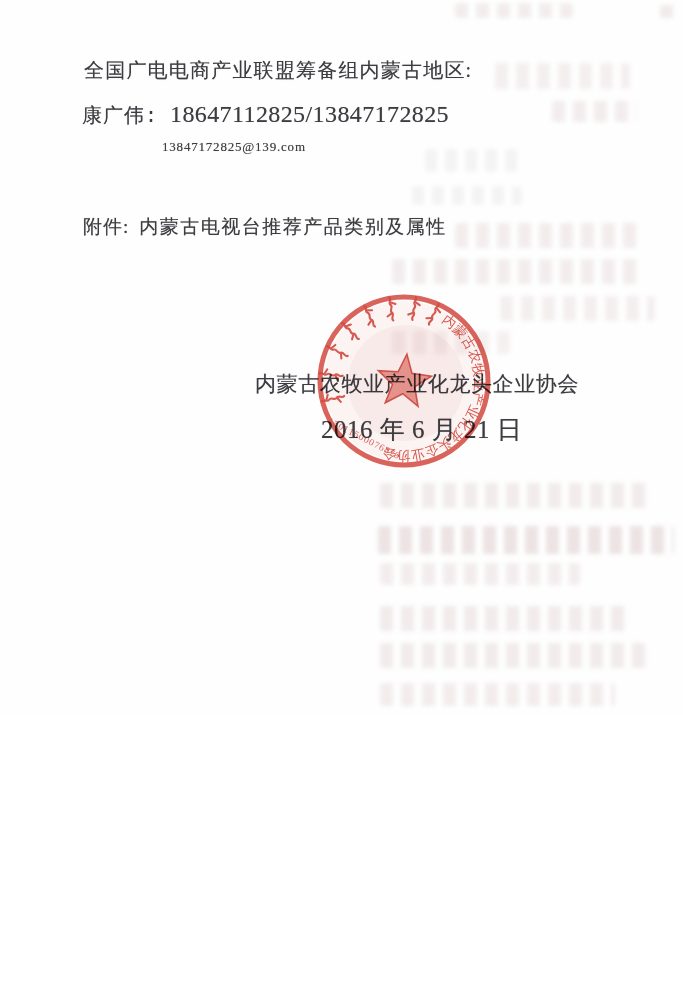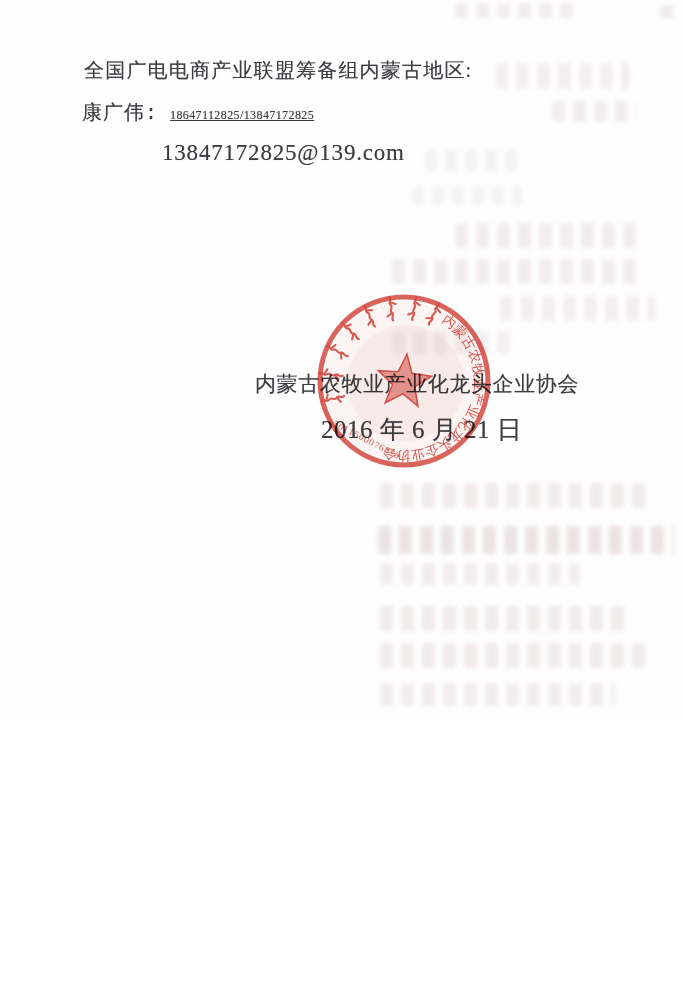--- a/index.html
+++ b/index.html
@@ -16,22 +16,22 @@
     position: absolute;
     color: #3c3c41;
     white-space: nowrap;
     text-shadow: 0 0 0.7px rgba(70,70,75,0.55);
     line-height: 1.15;
   }
   .cn { letter-spacing: 1px; }
   .org-line      { left: 84px;  top: 59px;  font-size: 20px; letter-spacing: 1.2px; }
   .contact-line  { left: 82px;  top: 101px; font-size: 20px; }
   .contact-name  { letter-spacing: 1px; margin-right: 12px; font-family: Liberation Mono, monospace; }
-  .contact-phones{ font-size: 12px; letter-spacing: 0.4px; text-decoration: underline; }
-  .email-line    { left: 162px; top: 140px; font-size: 23px; letter-spacing: 0.8px; text-align: center; }
+  .contact-phones{ font-size: 24px; letter-spacing: 0.4px; }
+  .email-line    { left: 162px; top: 140px; font-size: 13px; letter-spacing: 0.8px; text-align: center; }
   .attach-line   { left: 83px;  top: 216px; font-size: 19px; }
   .attach-label  { letter-spacing: 1px; margin-right: 10px; }
   .attach-title  { letter-spacing: 1.5px; }
   .sig-org-line  { left: 255px; top: 372px; font-size: 21px; letter-spacing: 0.6px; z-index: 3; }
   .sig-date-line { left: 321px; top: 416px; font-size: 25px; letter-spacing: 0.5px; z-index: 3; }
   .page-number {
     position: absolute;
     left: 0; right: 0; top: 941px;
     text-align: center;
     font-size: 16px;
@@ -70,20 +70,23 @@
 <div class="page">
 
   <div class="txt cn org-line">全国广电电商产业联盟筹备组内蒙古地区:</div>
 
   <div class="txt contact-line">
     <span class="contact-name">康广伟:</span><span class="contact-phones">18647112825/13847172825</span>
   </div>
 
   <div class="txt email-line">13847172825@139.com</div>
 
+  <div class="txt attach-line">
+    <span class="attach-label">附件:</span><span class="attach-title">内蒙古电视台推荐产品类别及属性</span>
+  </div>
 
   <div class="txt sig-org-line">内蒙古农牧业产业化龙头企业协会</div>
 
   <div class="txt sig-date-line">2016 年 6 月 21 日</div>
 
   <div class="page-number">- 4 -</div>
 
   <svg class="stamp" viewBox="0 0 220 220" xmlns="http://www.w3.org/2000/svg">
     <defs>
       <path id="arcC" d="M147.1,50.6 A70,70 0 0 1 77.1,171.8" fill="none"></path>

